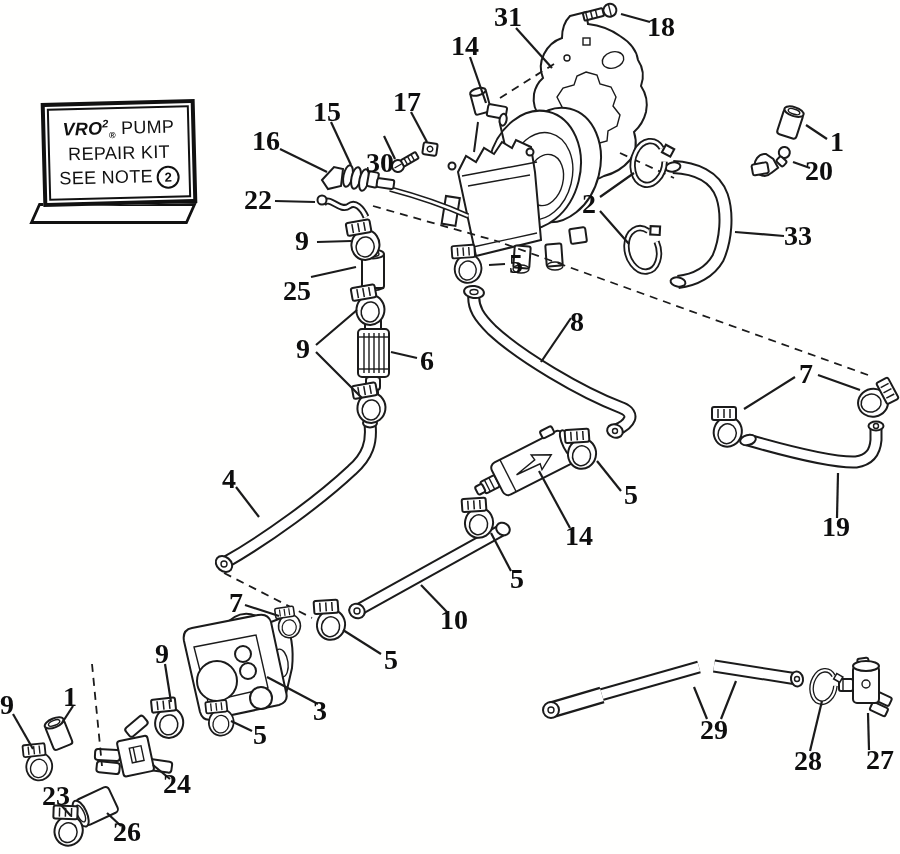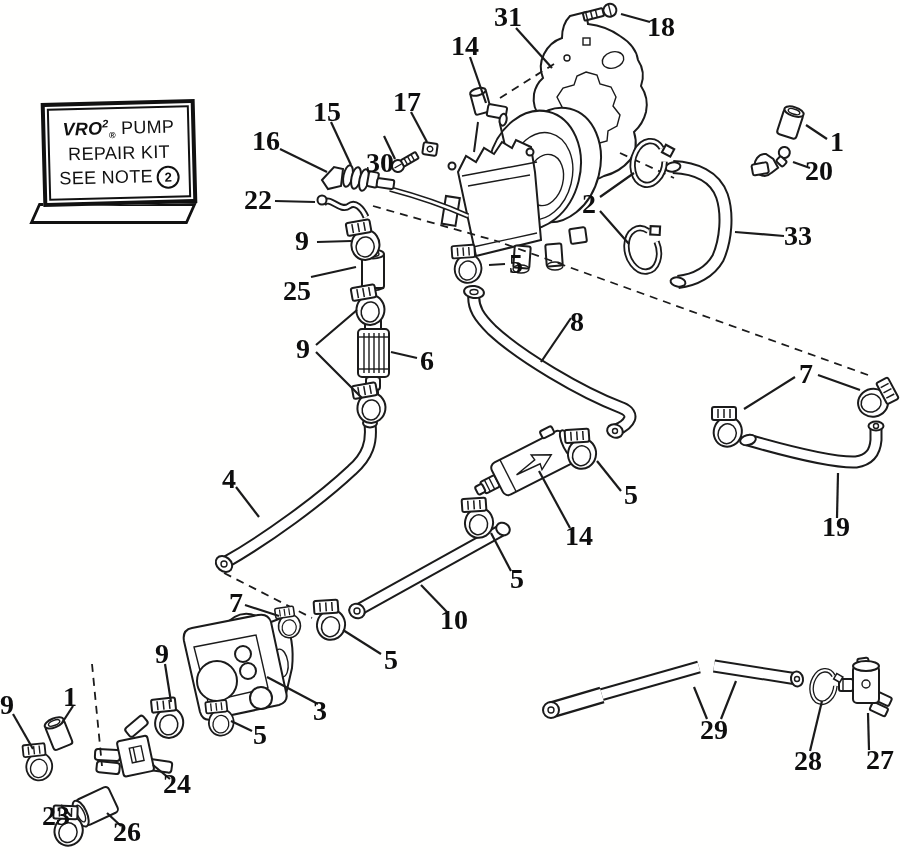--- a/index.html
+++ b/index.html
@@ -403,17 +403,17 @@
       <div class="callout" style="left: 162px; top: 654px;">9</div>
       <div class="callout" style="left: 391px; top: 660px;">5</div>
       <div class="callout" style="left: 320px; top: 711px;">3</div>
       <div class="callout" style="left: 70px; top: 697px;">1</div>
       <div class="callout" style="left: 7px; top: 705px;">9</div>
       <div class="callout" style="left: 260px; top: 735px;">5</div>
       <div class="callout" style="left: 714px; top: 730px;">29</div>
       <div class="callout" style="left: 177px; top: 784px;">24</div>
       <div class="callout" style="left: 808px; top: 761px;">28</div>
       <div class="callout" style="left: 880px; top: 760px; text-align: center;">27</div>
-      <div class="callout" style="left: 56px; top: 796px; margin-top: 20px;">23</div>
+      <div class="callout" style="left: 56px; top: 796px;">23</div>
       <div class="callout" style="left: 127px; top: 832px;">26</div>
     </div>
 
 </div>
 
 </body></html>

